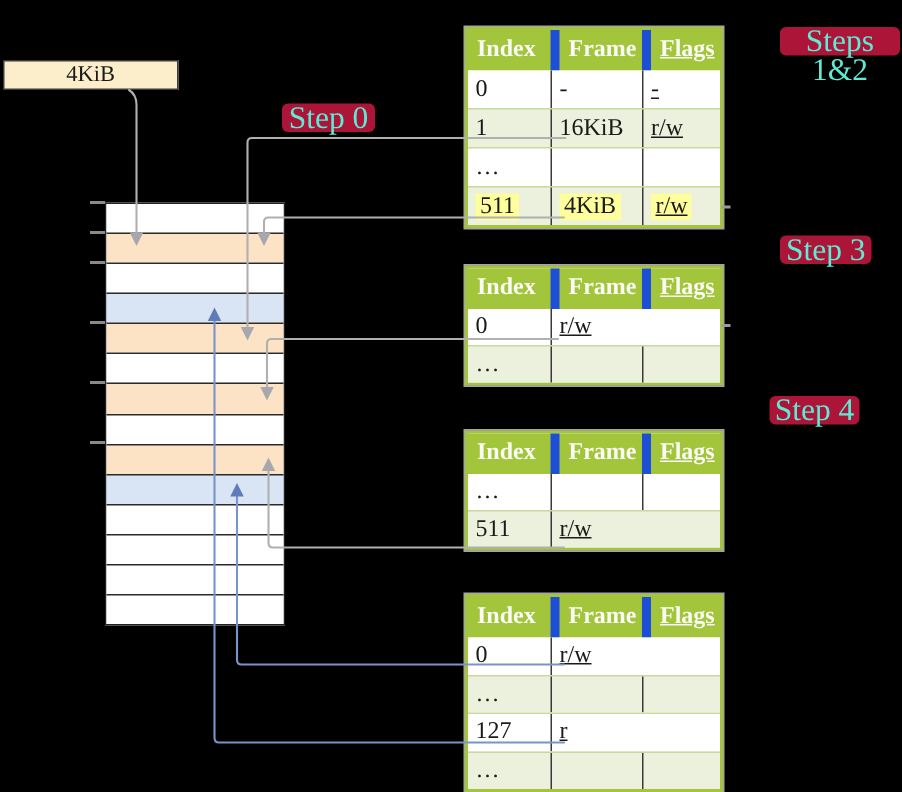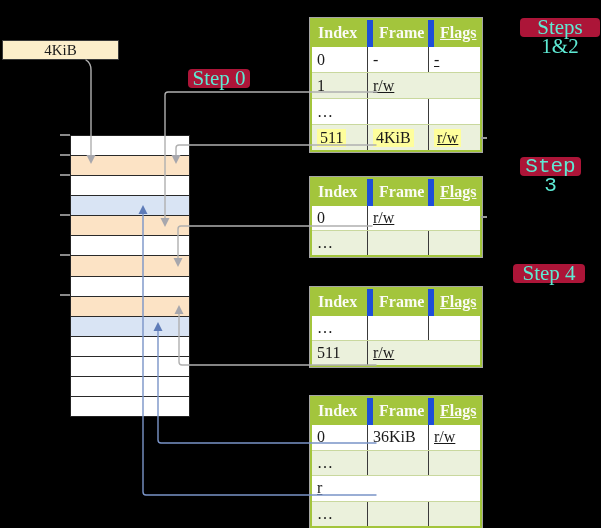--- a/index.html
+++ b/index.html
@@ -13,22 +13,22 @@
     background:#FCEECB;border:1px solid #3a3a3a;text-align:center;
     font-size:15px;line-height:18px;color:#1a1a1a;
   }
   
   .step{
     position:absolute;height:19px;box-sizing:border-box;background:#AC1538;color:#5eead4;
     border-radius:4px;text-align:center;font-size:21px;line-height:19px;
   }
   #step0{left:188px;top:41px;width:62px;margin-top:28px;}
   #steps12{left:520px;top:18px;width:80px;}
-  #step3{left:520px;top:157px;width:61px;font-family:Liberation Mono, monospace;}
-  #step4{left:513px;top:264px;width:72px;}
+  #step3{left:520px;top:157px;width:61px;}
+  #step4{left:513px;top:264px;width:60px;}
   
   .memstack{
     position:absolute;left:70px;top:135px;width:120px;height:282px;box-sizing:border-box;
     border:1px solid #222;display:flex;flex-direction:column;background:#fff;
   }
   .mrow{flex:1;}
   .mrow + .mrow{border-top:1px solid #2a2a2a;}
   .mrow[data-kind="empty"]{background:#ffffff;}
   .mrow[data-kind="page-table"]{background:#FCE3C5;}
   .mrow[data-kind="mapped-frame"]{background:#D9E4F4;}
@@ -112,20 +112,23 @@
           <span class="ct">-</span>
         </div>
       <div class="dc c3">
           <span class="ct">-</span>
         </div>
     </div>
     <div class="trow" data-kind="shade">
       <div class="dc c1">
           <span class="ct">1</span>
         </div>
+      <div class="dc c2">
+          <span class="ct">16KiB</span>
+        </div>
       <div class="dc c3">
           <span class="ct">r/w</span>
         </div>
     </div>
     <div class="trow" data-kind="plain">
       <div class="dc c1">
           <span class="ct">…</span>
         </div>
       <div class="dc c2">
           <span class="ct"></span>
@@ -204,39 +207,39 @@
   <div class="ptable" id="t4">
     <div class="thead">
       <div class="hc c1">Index</div>
       <div class="hc c2">Frame</div>
       <div class="hc c3">Flags</div>
     </div>
     <div class="trow" data-kind="plain">
       <div class="dc c1">
           <span class="ct">0</span>
         </div>
-      <div class="dc c2">
-          <span class="ct">36KiB</span>
-        </div>
-      <div class="dc c3">
-          <span class="ct">r/w</span>
-        </div>
-    </div>
-    <div class="trow" data-kind="shade">
-      <div class="dc c1">
-          <span class="ct">…</span>
-        </div>
-      <div class="dc c2">
-          <span class="ct"></span>
-        </div>
-      <div class="dc c3">
-          <span class="ct"></span>
-        </div>
-    </div>
-    <div class="trow" data-kind="plain">
+      <div class="dc c3">
+          <span class="ct">r/w</span>
+        </div>
+    </div>
+    <div class="trow" data-kind="shade">
+      <div class="dc c1">
+          <span class="ct">…</span>
+        </div>
+      <div class="dc c2">
+          <span class="ct"></span>
+        </div>
+      <div class="dc c3">
+          <span class="ct"></span>
+        </div>
+    </div>
+    <div class="trow" data-kind="plain">
+      <div class="dc c1">
+          <span class="ct">127</span>
+        </div>
       <div class="dc c3">
           <span class="ct">r</span>
         </div>
     </div>
     <div class="trow" data-kind="shade">
       <div class="dc c1">
           <span class="ct">…</span>
         </div>
       <div class="dc c2">
           <span class="ct"></span>

